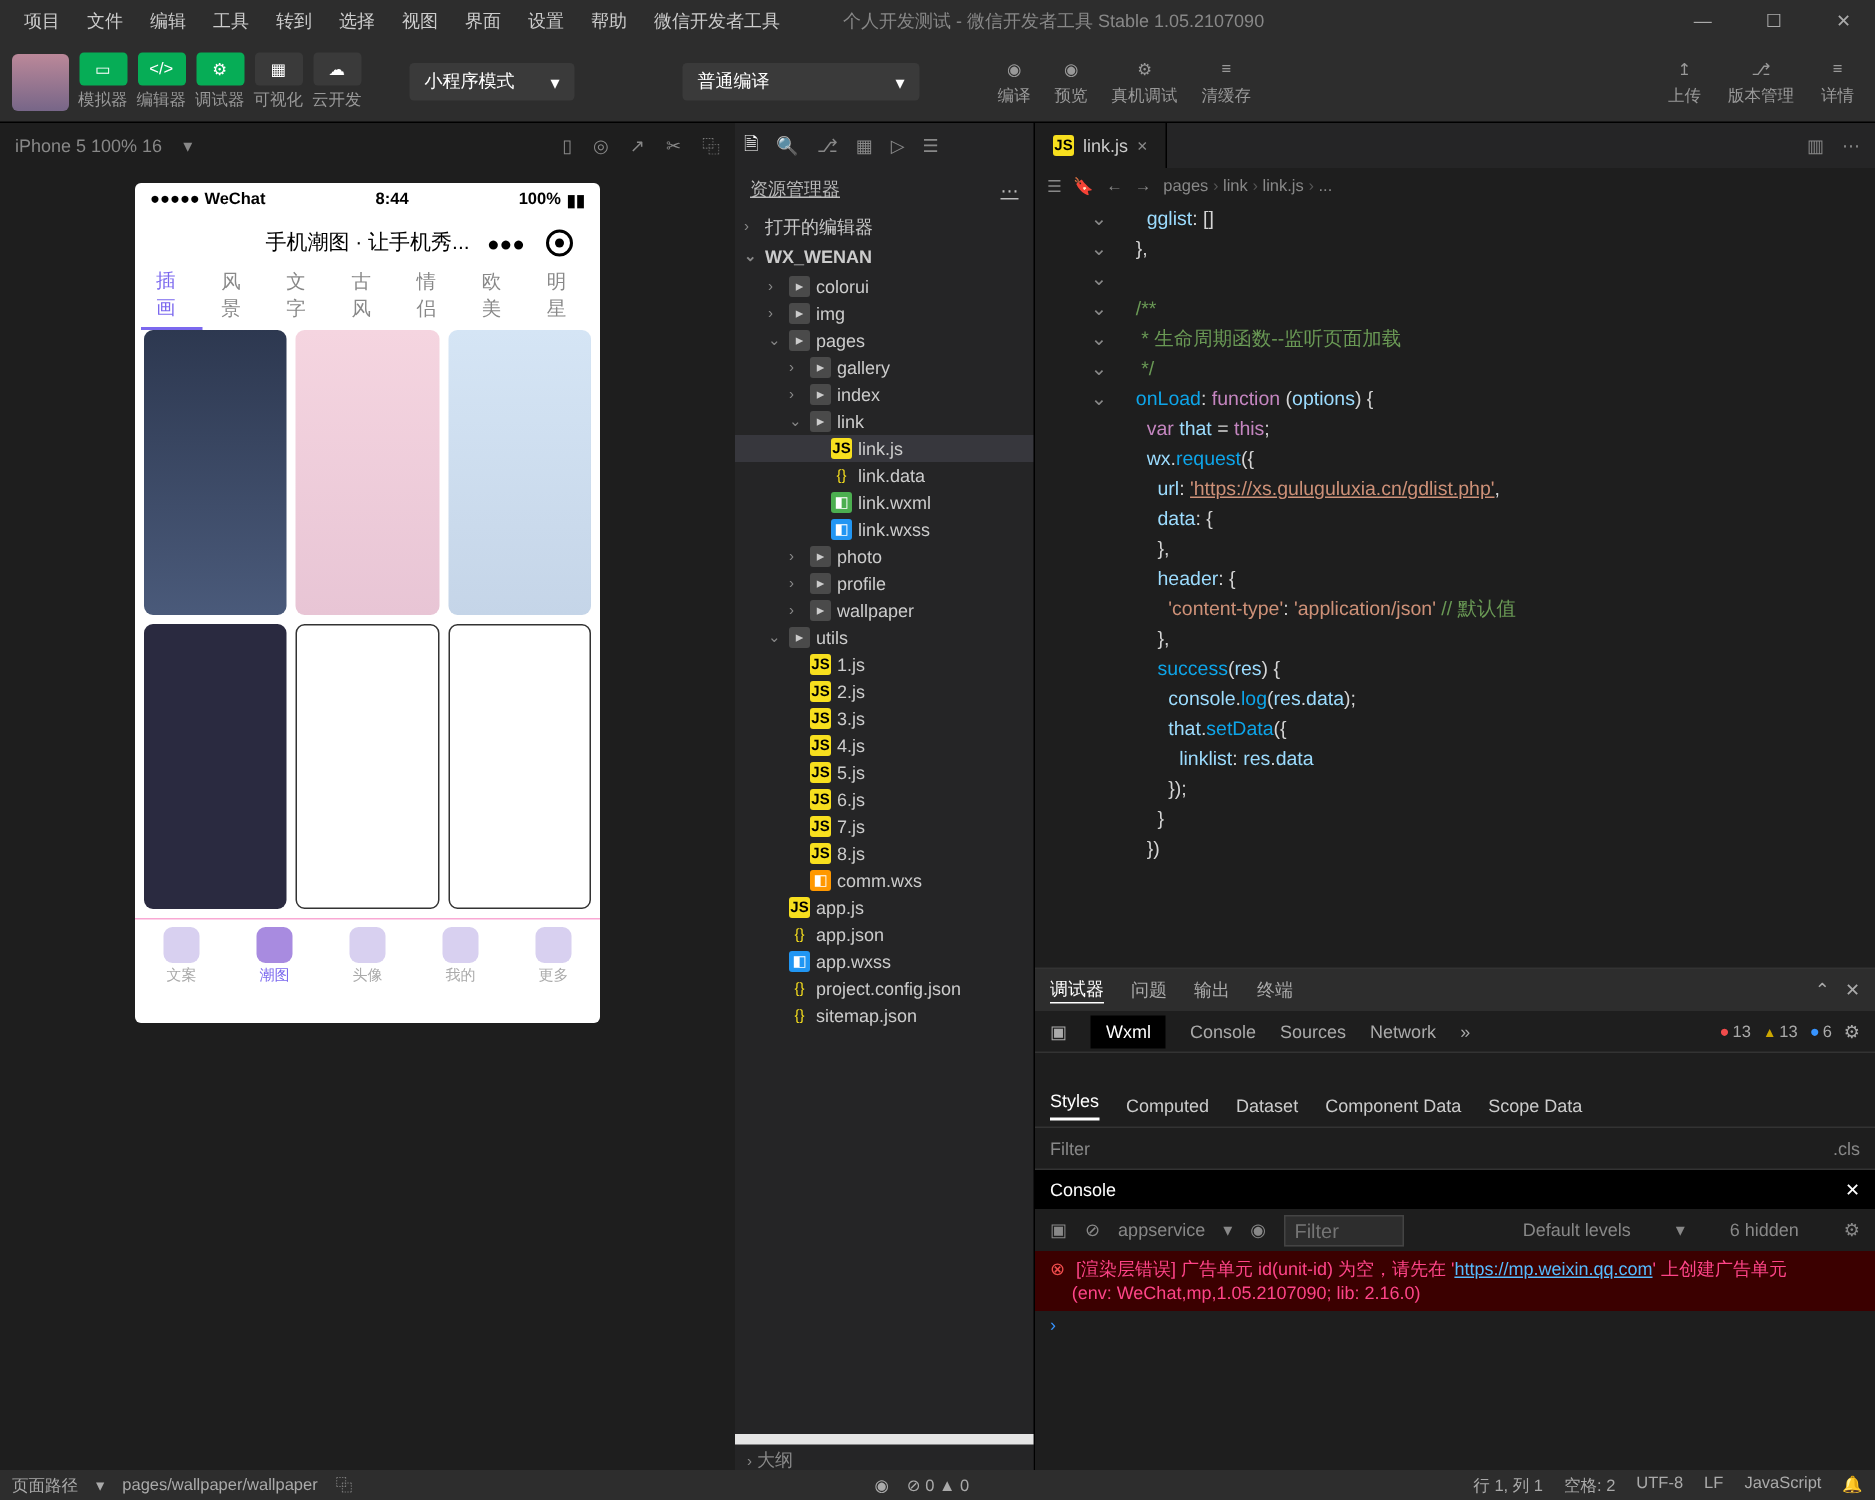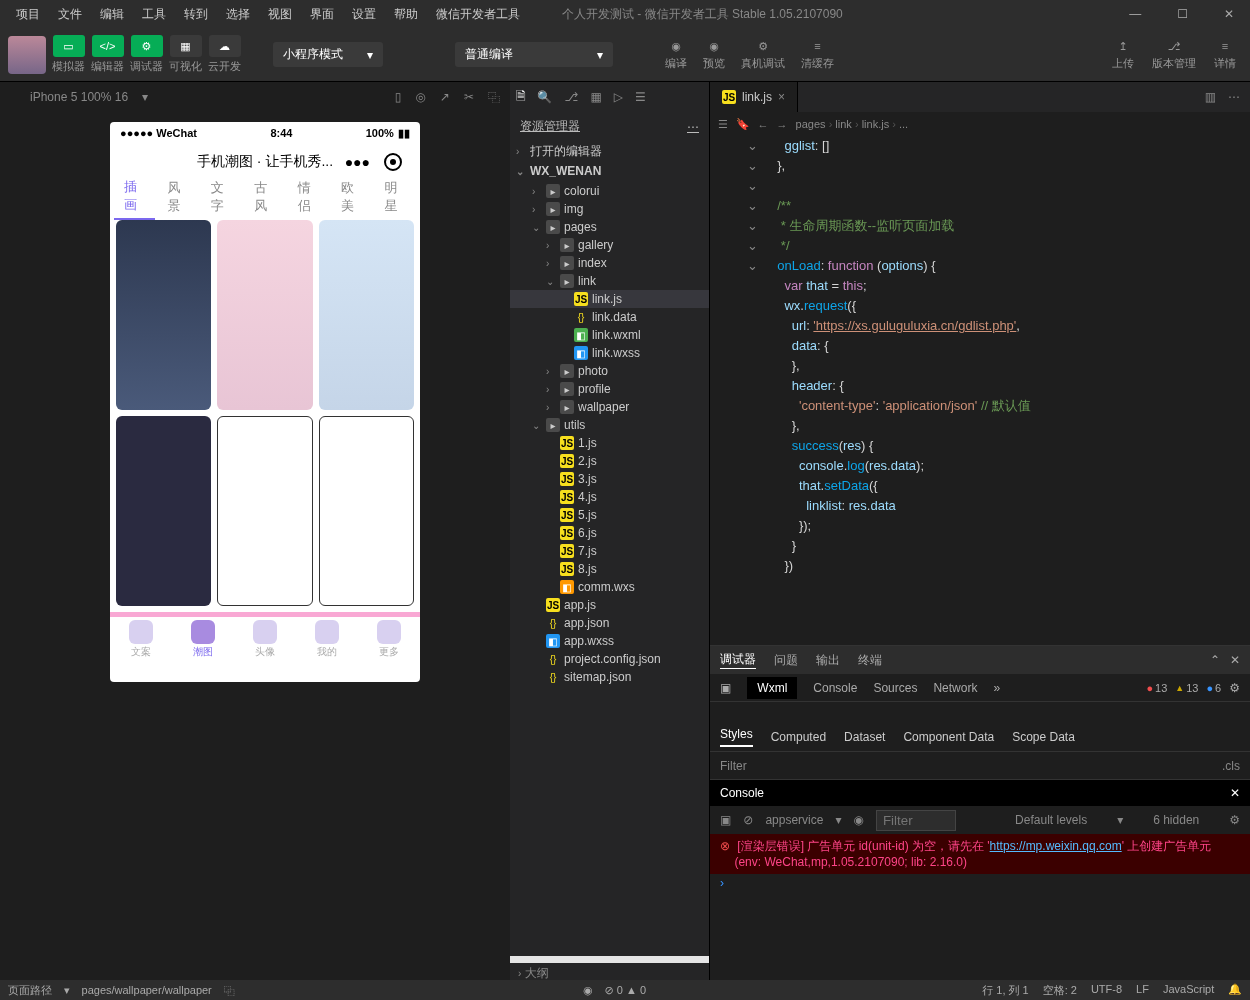--- a/index.html
+++ b/index.html
@@ -11,21 +11,21 @@
 .toolbar { height:54px; background:#2d2d2d; display:flex; align-items:center; padding:4px 8px; gap:6px; border-bottom:1px solid #000; }
 .avatar { width:38px; height:38px; background:linear-gradient(#b89,#768); border-radius:4px; }
 .btngrp { display:flex; flex-direction:column; align-items:center; gap:2px; font-size:11px; color:#999; }
 .btngrp .btn { width:32px; height:22px; background:#06ad56; border-radius:3px; display:flex; align-items:center; justify-content:center; color:#fff; }
 .btngrp.gray .btn { background:#3a3a3a; }
 .dropdown { background:#3a3a3a; padding:4px 10px; border-radius:3px; color:#ffffff; display:flex; align-items:center; gap:24px; }
 .toolbar-r { margin-left:auto; display:flex; gap:6px; }
 .toolbar-mid { display:flex; gap:4px; margin-left:40px; }
 .midbtn { display:flex; flex-direction:column; align-items:center; gap:2px; padding:2px 6px; font-size:11px; color:#999; }
 .midbtn .ic { width:20px; height:16px; display:flex; align-items:center; justify-content:center; }
-.main { display:flex; height:calc(100% - 102px);padding-left:20px; }
+.main { display:flex; height:calc(100% - 102px); }
 .simcol { width:490px; background:#1e1e1e; display:flex; flex-direction:column; }
 .simbar { height:30px; display:flex; align-items:center; padding:0 10px; color:#888; gap:14px; }
 .simbar .r { margin-left:auto; display:flex; gap:14px; }
 .phone { width:310px; height:560px; background:#fff; margin:10px auto; border-radius:4px; overflow:hidden; color:#000; }
 .pstatus { height:22px; display:flex; align-items:center; padding:0 10px; font-size:11px; font-weight:bold; }
 .pstatus .c { margin:0 auto; }
 .pnav { height:36px; display:flex; align-items:center; justify-content:center; font-size:14px; position:relative; }
 .pnav .dots { position:absolute; right:50px; }
 .pnav .circ { position:absolute; right:18px; width:18px; height:18px; border:2px solid #000; border-radius:50%; display:flex; align-items:center; justify-content:center; }
 .pnav .circ::after { content:''; width:6px; height:6px; background:#000; border-radius:50%; }
@@ -33,21 +33,21 @@
 .ptabs span { padding:4px 10px; }
 .ptabs .act { color:#7b68ee; border-bottom:2px solid #7b68ee; }
 .pgrid { display:grid; grid-template-columns:1fr 1fr 1fr; gap:6px; padding:6px; }
 .pcard { height:190px; border-radius:6px; background:#ddd; }
 .pc1 { background:linear-gradient(180deg,#2d3850,#4a5a7a); }
 .pc2 { background:linear-gradient(#f5d5e0,#e8c5d5); }
 .pc3 { background:linear-gradient(#d5e5f5,#c5d5e8); }
 .pc4 { background:#2a2a40; }
 .pc5 { background:#fff; border:1px solid #333; }
 .pc6 { background:#fff; border:1px solid #333; }
-.pbot { height:50px; display:flex; align-items:center; justify-content:space-around; border-top:5px solid #f9a8d4; font-size:10px; color:#aaa; }
+.pbot { height:50px; display:flex; align-items:center; justify-content:space-around; border-top:1px solid #f9a8d4; font-size:10px; color:#aaa; }
 .pbot .it { display:flex; flex-direction:column; align-items:center; gap:1px; }
 .pbot .it .ico { width:24px; height:24px; background:#d8d0f0; border-radius:6px; }
 .pbot .act { color:#7b68ee; }
 .pbot .act .ico { background:#a88be0; }
 .explorer { width:200px; background:#252526; border-right:1px solid #000; display:flex; flex-direction:column; }
 .expbar { height:30px; display:flex; align-items:center; padding:0 6px; gap:12px; color:#888; }
 .exptitle { padding:6px 10px; color:#bbb; display:flex; align-items:center;text-decoration:underline; }
 .exptree { flex:1; overflow-y:auto; padding:2px 0; }
 .tnode { display:flex; align-items:center; gap:4px; padding:2px 4px; cursor:default; white-space:nowrap; }
 .tnode.sel { background:#37373d; }

